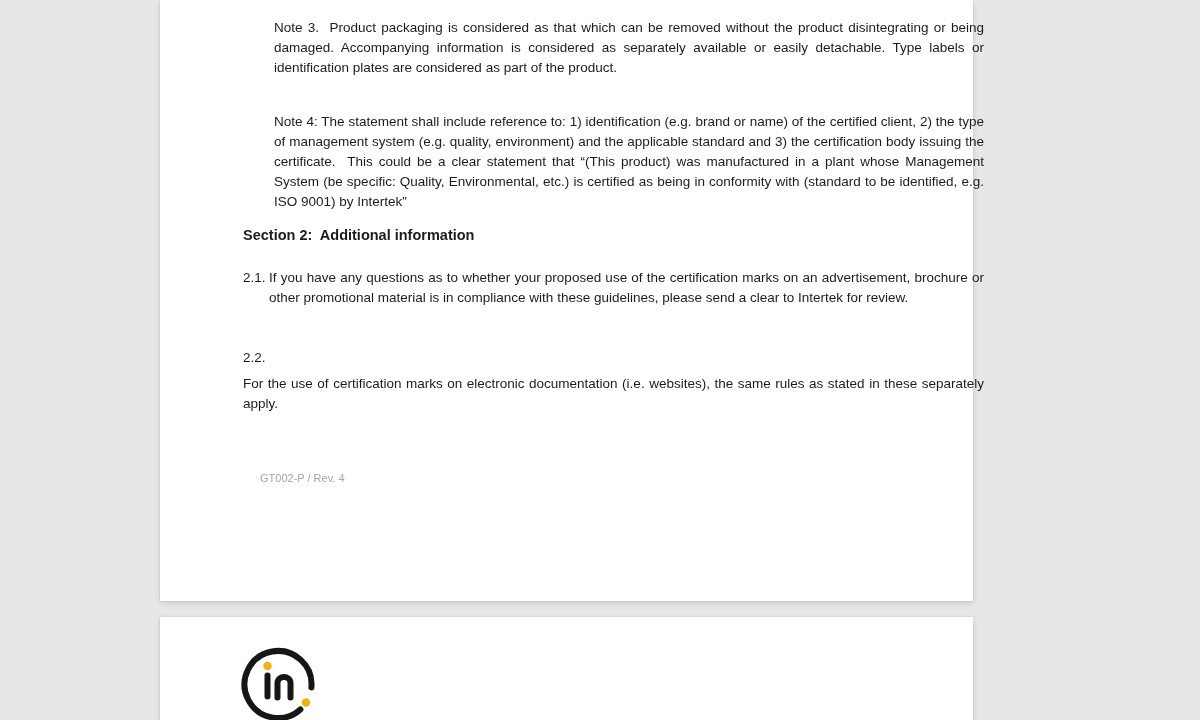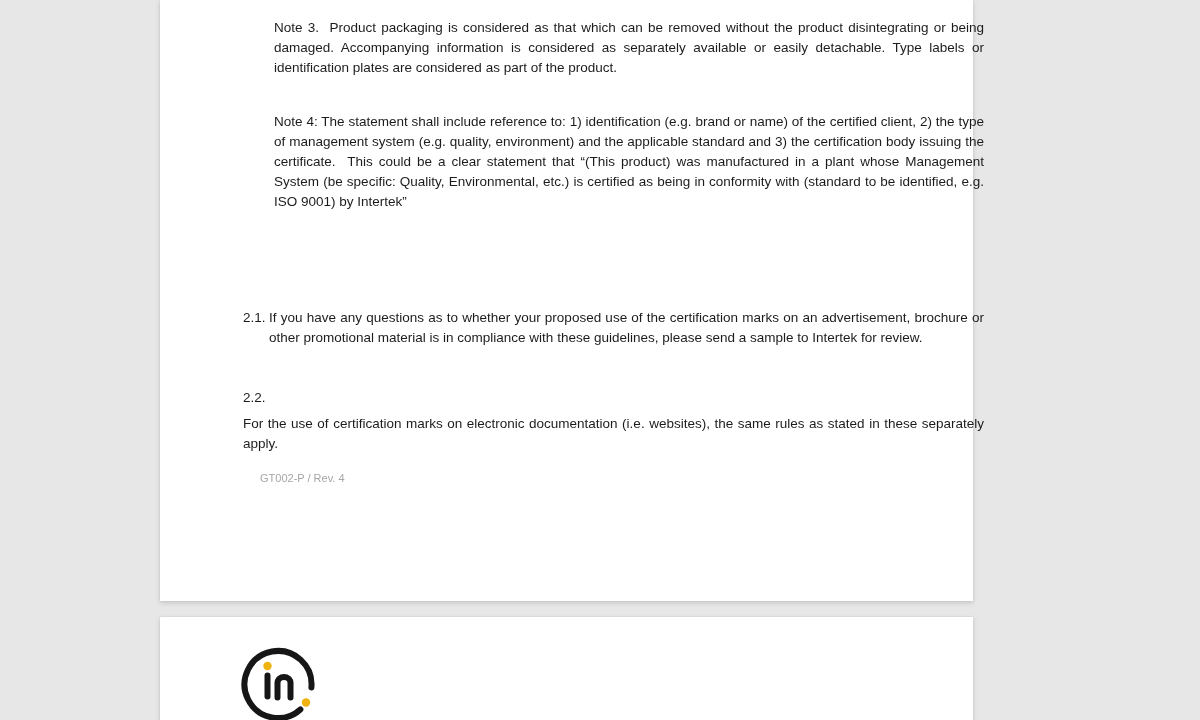--- a/index.html
+++ b/index.html
@@ -23,21 +23,21 @@
   }
   .note-3 { top: 18px; }
   .note-4 { top: 112px; }
 
   .heading {
     position: absolute; left: 83px; top: 227px; margin: 0;
     font-size: 14.5px; font-weight: bold; color: #1c1c1c;
     white-space: pre-wrap;
   }
 
-  .list-item { position: absolute; left: 83px; width: 741px; display: flex; margin-top: 40px; }
+  .list-item { position: absolute; left: 83px; width: 741px; display: flex; }
   .item-2-1 { top: 268px; }
   .item-2-2 { top: 348px; flex-direction: column; }
   .list-num {
     flex: 0 0 26px; width: 26px;
     font-size: 13.5px; line-height: 20px; color: #1c1c1c;
   }
   .list-text {
     flex: 1; font-size: 13.5px; line-height: 20px; color: #1c1c1c;
     text-align: justify;
   }
@@ -53,24 +53,25 @@
 </head>
 <body>
 
 <div class="viewer">
 
   <div class="page page-1">
     <p class="para note-3">Note 3.  Product packaging is considered as that which can be removed without the product disintegrating or being damaged. Accompanying information is considered as separately available or easily detachable. Type labels or identification plates are considered as part of the product.</p>
 
     <p class="para note-4">Note 4: The statement shall include reference to: 1) identification (e.g. brand or name) of the certified client, 2) the type of management system (e.g. quality, environment) and the applicable standard and 3) the certification body issuing the certificate.  This could be a clear statement that “(This product) was manufactured in a plant whose Management System (be specific: Quality, Environmental, etc.) is certified as being in conformity with (standard to be identified, e.g. ISO 9001) by Intertek”</p>
 
+    <h2 class="heading">Section 2:  Additional information</h2>
 
     <div class="list-item item-2-1">
       <span class="list-num">2.1.</span>
-      <span class="list-text">If you have any questions as to whether your proposed use of the certification marks on an advertisement, brochure or other promotional material is in compliance with these guidelines, please send a sample to Intertek for review.</span>
+      <span class="list-text">If you have any questions as to whether your proposed use of the certification marks on an advertisement, brochure or other promotional material is in compliance with these guidelines, please send a clear to Intertek for review.</span>
     </div>
 
     <div class="list-item item-2-2">
       <span class="list-num">2.2.</span>
       <span class="list-text">For the use of certification marks on electronic documentation (i.e. websites), the same rules as stated in these separately apply.</span>
     </div>
 
     <div class="doc-footer">GT002-P / Rev. 4</div>
   </div>
 

